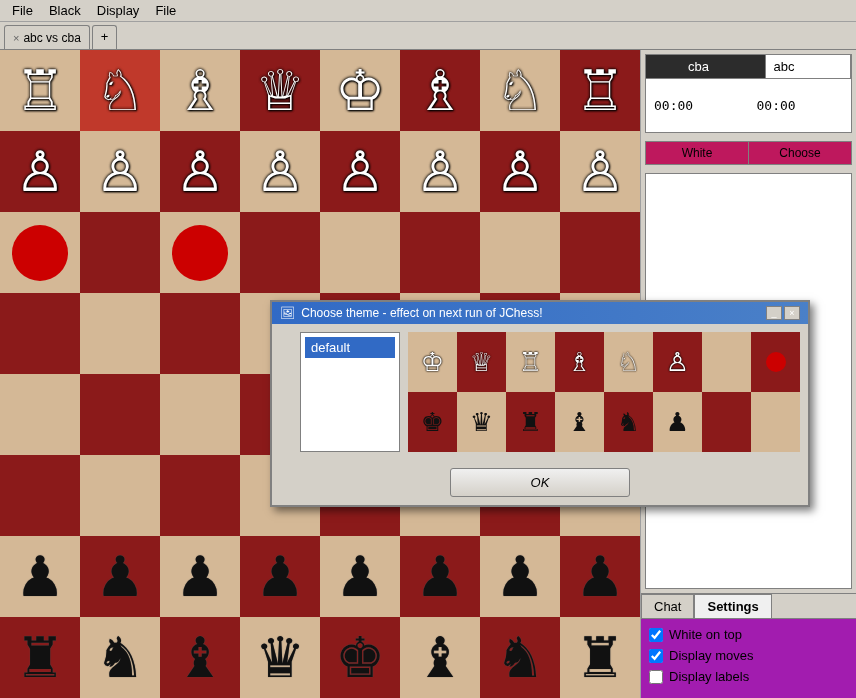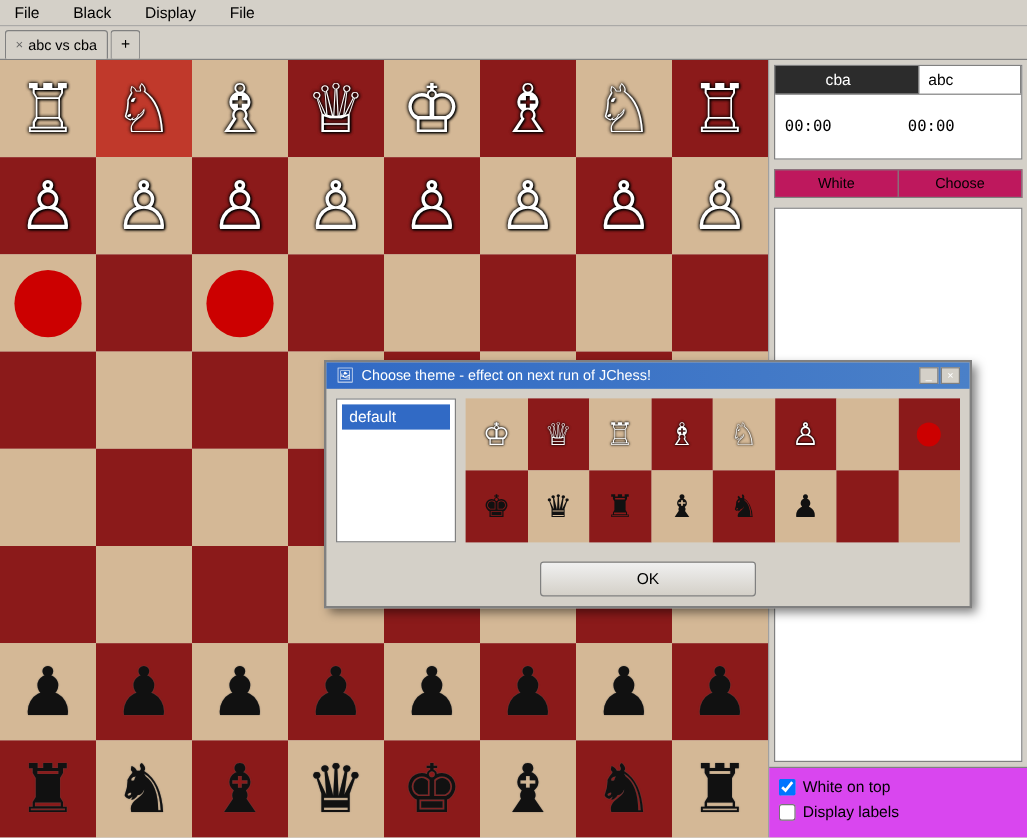--- a/index.html
+++ b/index.html
@@ -14,21 +14,20 @@
     }
 
     
     .menu-bar {
       background: #d4d0c8;
       height: 22px;
       display: flex;
       align-items: center;
       padding: 2px 4px;
       border-bottom: 1px solid #a0a0a0;
-      gap: 12px;
     }
     .menu-item {
       padding: 2px 8px;
       cursor: pointer;
       font-size: 13px;
     }
 
     
     .tab-bar {
       background: #d4d0c8;
@@ -189,21 +188,21 @@
       font-size: 13px;
       background: #d4d0c8;
     }
     .cs-tab.active {
       background: #f0f0f0;
       font-weight: bold;
     }
 
     .settings-content {
       padding: 8px;
-      background: #d946ef;
+      background: #a21caf;
     }
     .checkbox-row {
       display: flex;
       align-items: center;
       gap: 6px;
       margin-bottom: 6px;
       font-size: 13px;
     }
     .checkbox-row input[type="checkbox"] {
       width: 14px;
@@ -258,20 +257,21 @@
       display: flex;
       align-items: center;
       justify-content: center;
       cursor: pointer;
     }
 
     .dialog-body {
       display: flex;
       padding: 8px;
       gap: 8px;
+      margin-left: 20px;
     }
 
     .theme-list {
       width: 100px;
       background: white;
       border: 1px solid #808080;
       min-height: 120px;
       padding: 4px;
     }
     .theme-item {
@@ -307,20 +307,21 @@
       padding: 8px;
     }
     .ok-button {
       width: 180px;
       padding: 6px;
       background: linear-gradient(to bottom, #f0f0f0, #d4d0c8);
       border: 1px solid #808080;
       border-radius: 3px;
       cursor: pointer;
       font-size: 13px;
+      font-style: italic;
     }
   </style>
 </head>
 <body>
 
 <div class="menu-bar">
   <span class="menu-item">File</span>
   <span class="menu-item">Black</span>
   <span class="menu-item">Display</span>
   <span class="menu-item">File</span>
@@ -556,25 +557,33 @@
     </div>
 
     <div class="color-tabs">
       <div class="color-tab">White</div>
       <div class="color-tab">Choose</div>
     </div>
 
     <div class="moves-area"></div>
 
     <div class="bottom-panel">
+      <div class="chat-settings-tabs">
+        <div class="cs-tab">Chat</div>
+        <div class="cs-tab active">Settings</div>
+      </div>
       <div class="settings-content">
         <div class="checkbox-row">
           <input type="checkbox" checked="" style="">
           <label>White on top</label>
         </div>
         <div class="checkbox-row">
+          <input type="checkbox" checked="" style="">
+          <label>Display moves</label>
+        </div>
+        <div class="checkbox-row">
           <input type="checkbox" style="">
           <label>Display labels</label>
         </div>
       </div>
     </div>
   </div>
 </div>
 
 </body></html>

